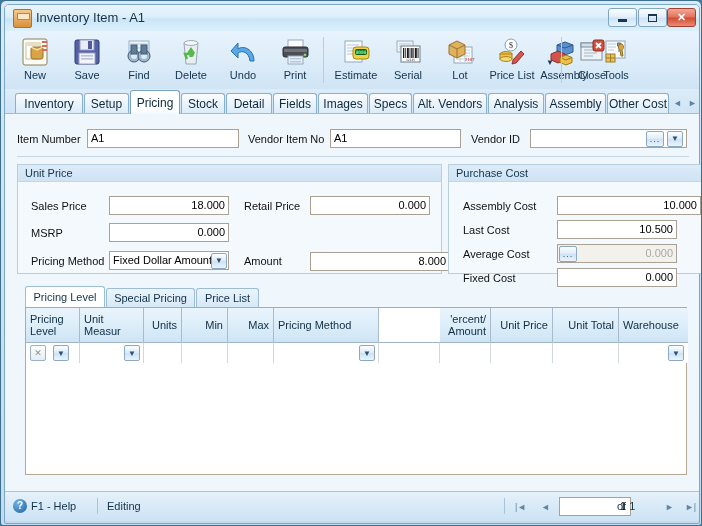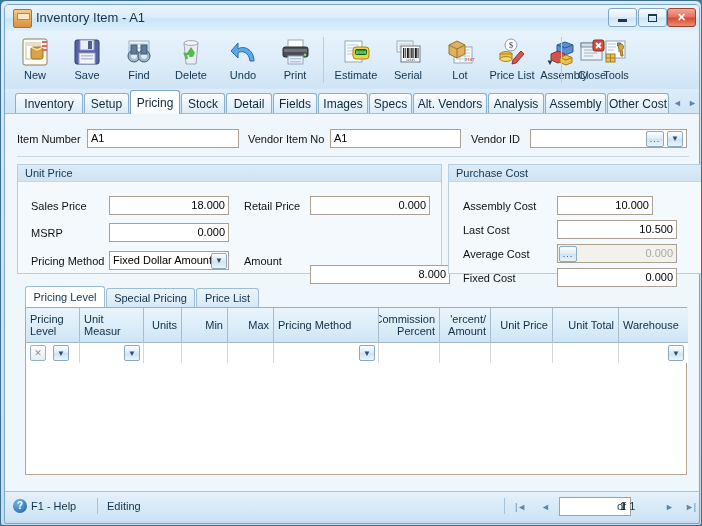--- a/index.html
+++ b/index.html
@@ -495,27 +495,27 @@
     <div class="lbl" style="left:239px;top:86px">Retail Price</div>
     <div class="tf num" style="left:305px;top:82px;width:120px">0.000</div>
 
     <div class="lbl" style="left:26px;top:113px">MSRP</div>
     <div class="tf num" style="left:104px;top:109px;width:120px">0.000</div>
 
     <div class="lbl" style="left:26px;top:141px">Pricing Method</div>
     <div class="combo" style="left:104px;top:137px;width:120px">Fixed Dollar Amount</div>
     <div class="arrowbtn" style="left:206px;top:138.5px">▼</div>
     <div class="lbl" style="left:239px;top:141px">Amount</div>
-    <div class="tf num" style="left:305px;top:151px;width:140px">8.000</div>
+    <div class="tf num" style="left:305px;top:138px;width:140px">8.000</div>
 
     <div class="group" style="left:443px;top:50px;width:263px;height:110px">
       <div class="group-title">Purchase Cost</div>
     </div>
     <div class="lbl" style="left:458px;top:86px">Assembly Cost</div>
-    <div class="tf num" style="left:552px;top:82px;width:96px">10.000</div>
+    <div class="tf num" style="left:552px;top:82px;width:144px">10.000</div>
 
     <div class="lbl" style="left:458px;top:110px">Last Cost</div>
     <div class="tf num" style="left:552px;top:106px;width:120px">10.500</div>
 
     <div class="lbl" style="left:458px;top:134px">Average Cost</div>
     <div class="tf num disabled" style="left:552px;top:130px;width:120px">0.000</div>
     <div class="ellipsisbtn" style="left:554px;top:131.5px">...</div>
 
     <div class="lbl" style="left:458px;top:158px">Fixed Cost</div>
     <div class="tf num" style="left:552px;top:154px;width:120px">0.000</div>
@@ -541,23 +541,20 @@
           <span>Units</span>
         </div>
       <div class="gcell-h" style="left:156px;width:46px;justify-content:flex-end">
           <span>Min</span>
         </div>
       <div class="gcell-h" style="left:202px;width:46px;justify-content:flex-end">
           <span>Max</span>
         </div>
       <div class="gcell-h" style="left:248px;width:105px">
           <span>Pricing Method</span>
-        </div>
-      <div class="gcell-h" style="left:353px;width:61px;justify-content:flex-end;text-align:right">
-          <span style="line-height:12px">Commission Percent</span>
         </div>
       <div class="gcell-h" style="left:414px;width:51px;justify-content:center;text-align:right">
           <span style="line-height:12px">'ercent/ Amount</span>
         </div>
       <div class="gcell-h" style="left:465px;width:62px;justify-content:flex-end">
           <span>Unit Price</span>
         </div>
       <div class="gcell-h" style="left:527px;width:66px;justify-content:flex-end">
           <span>Unit Total</span>
         </div>

